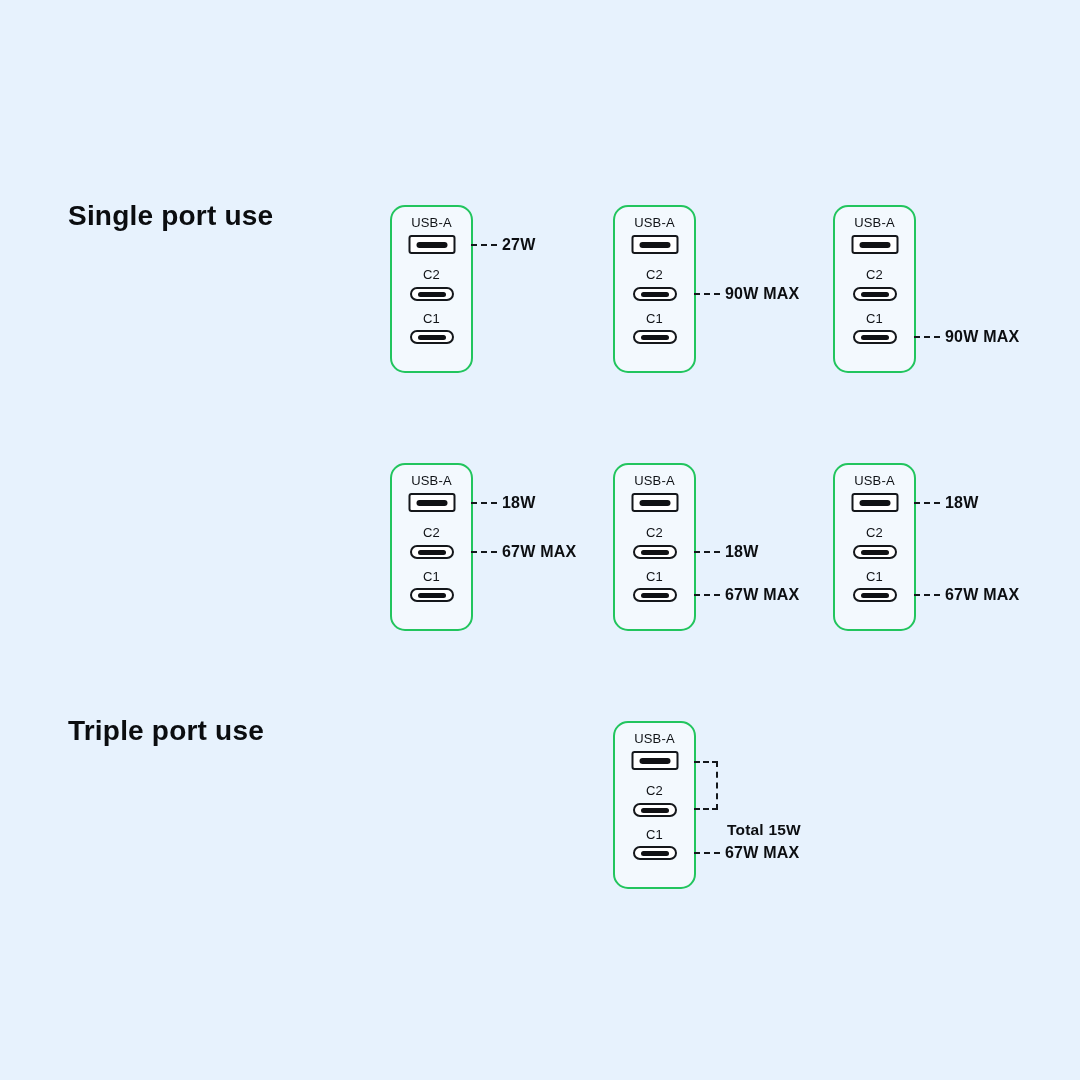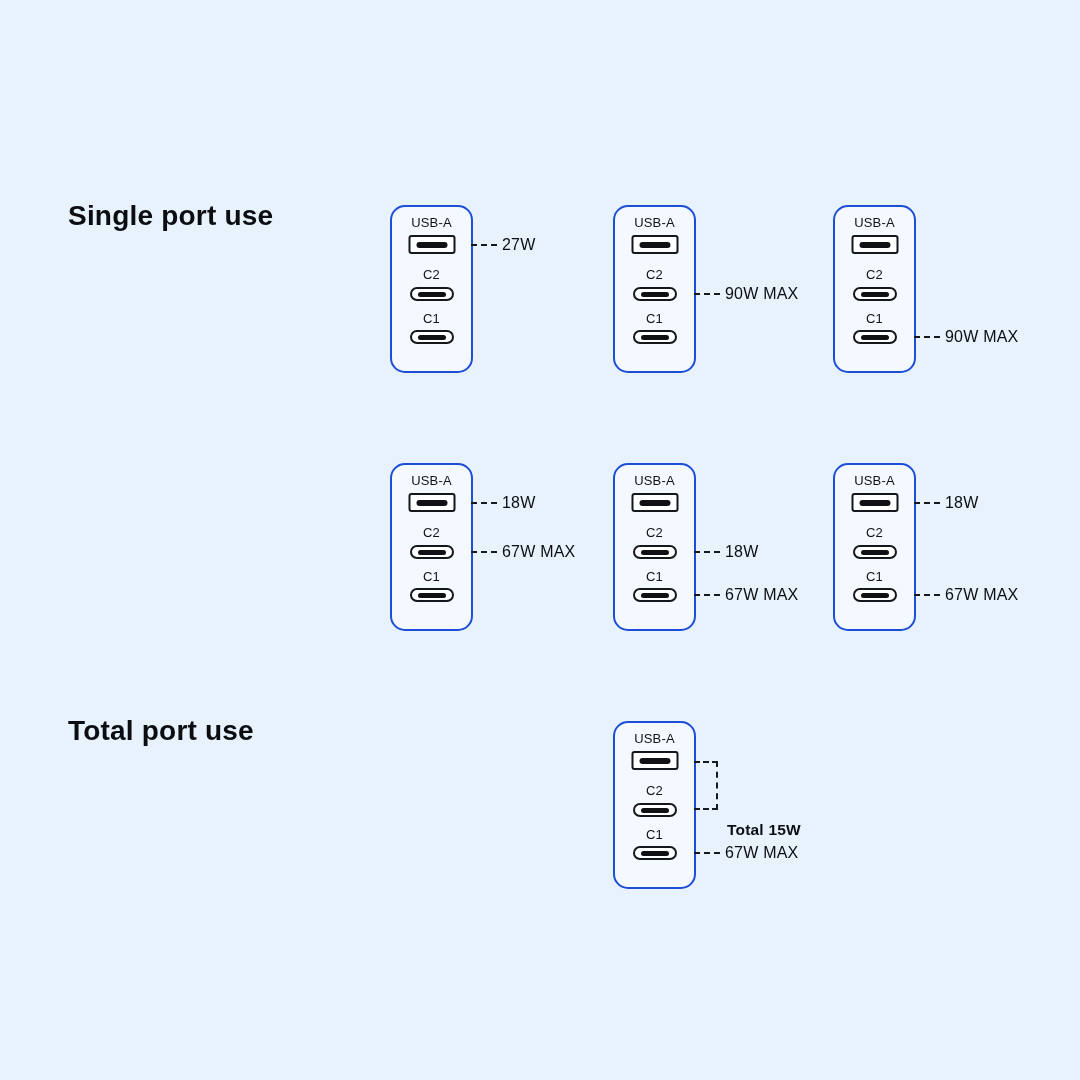--- a/index.html
+++ b/index.html
@@ -14,21 +14,21 @@
     position:absolute;left:68px;
     font-size:28px;font-weight:700;line-height:34px;color:#0b0d10;
     letter-spacing:0.2px;white-space:nowrap;
   }
   #title-single{top:199px;}
   #title-dual{top:456px;}
   #title-triple{top:714px;}
 
   .charger{
     position:absolute;width:83px;height:168px;box-sizing:border-box;
-    border:2px solid #1d4ed8;border-radius:15px;background:#f3f9fe;
+    border:2px solid #22c55e;border-radius:15px;background:#f3f9fe;
   }
   .port-label{
     position:absolute;left:0;width:100%;text-align:center;
     font-size:13px;line-height:14px;font-weight:500;color:#101317;
     letter-spacing:0.2px;
   }
   .usba-label{top:9px;}
   .c2-label{top:61px;text-align:center;}
   .c1-label{top:105px;}
 
@@ -55,42 +55,42 @@
     display:flex;align-items:center;
   }
   .callout.at-usba{top:38px;}
   .callout.at-c2{top:87px;}
   .callout.at-c1{top:130px;}
   .dash{
     width:26px;height:0;border-top:2px dashed #15181c;flex:none;
   }
   .callout-text{
     margin-left:5px;font-size:16px;line-height:18px;color:#0c0e11;
-    white-space:nowrap;letter-spacing:0.2px;
+    white-space:nowrap;letter-spacing:0.2px;font-weight:bold;
   }
 
   .bracket{
     position:absolute;left:79px;top:38px;width:24px;height:49px;
     box-sizing:border-box;
     border:2px dashed #15181c;border-left:none;
   }
   .bracket-label{
     position:absolute;left:112px;top:63px;transform:translateY(-50%);
     font-size:15.5px;font-weight:700;color:#0c0e11;white-space:nowrap;
     letter-spacing:0.2px;
     margin-top:44px;
   }
 </style>
 </head>
 <body>
 
 <div class="canvas">
 
   <div class="section-title" id="title-single">Single port use</div>
-  <div class="section-title" id="title-triple">Total port use</div>
+  <div class="section-title" id="title-triple">Triple port use</div>
 
   <div class="charger" style="left:390px;top:205px">
     <div class="port-label usba-label">USB-A</div>
     <div class="usba-port">
         <div class="usba-bar"></div>
       </div>
     <div class="port-label c2-label">C2</div>
     <div class="c-pill c2-pill">
         <div class="c-bar"></div>
       </div>

